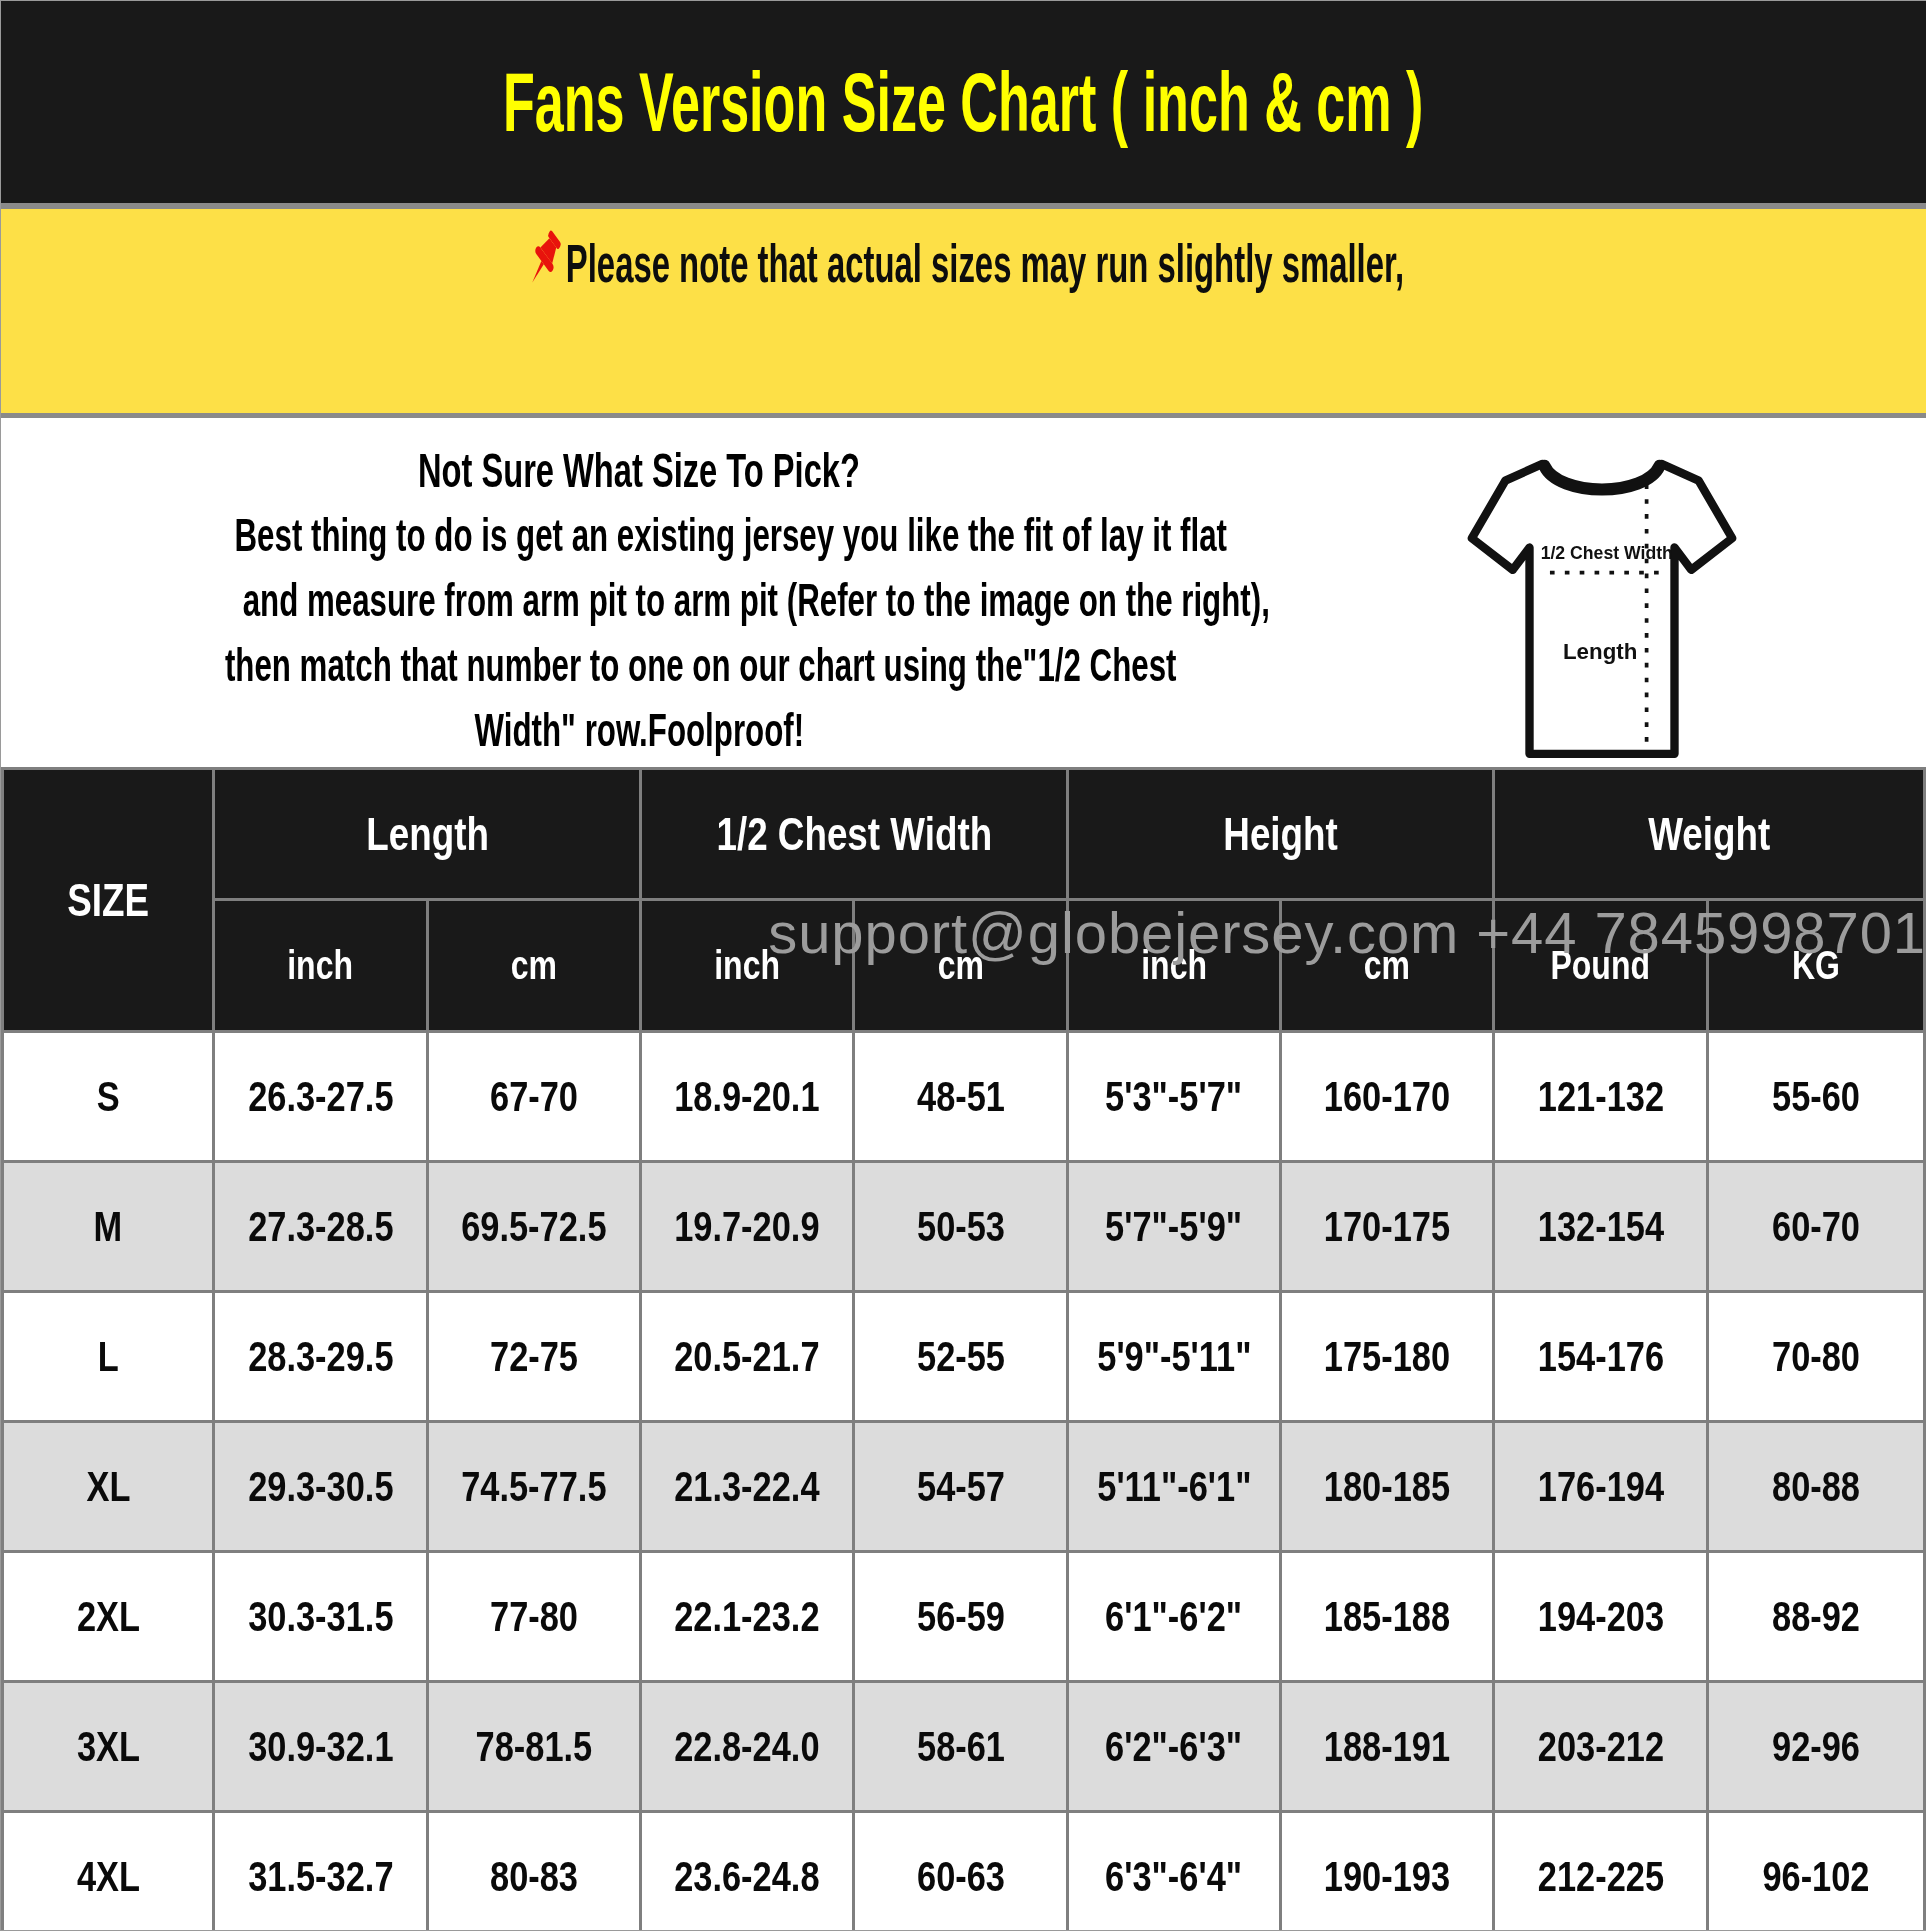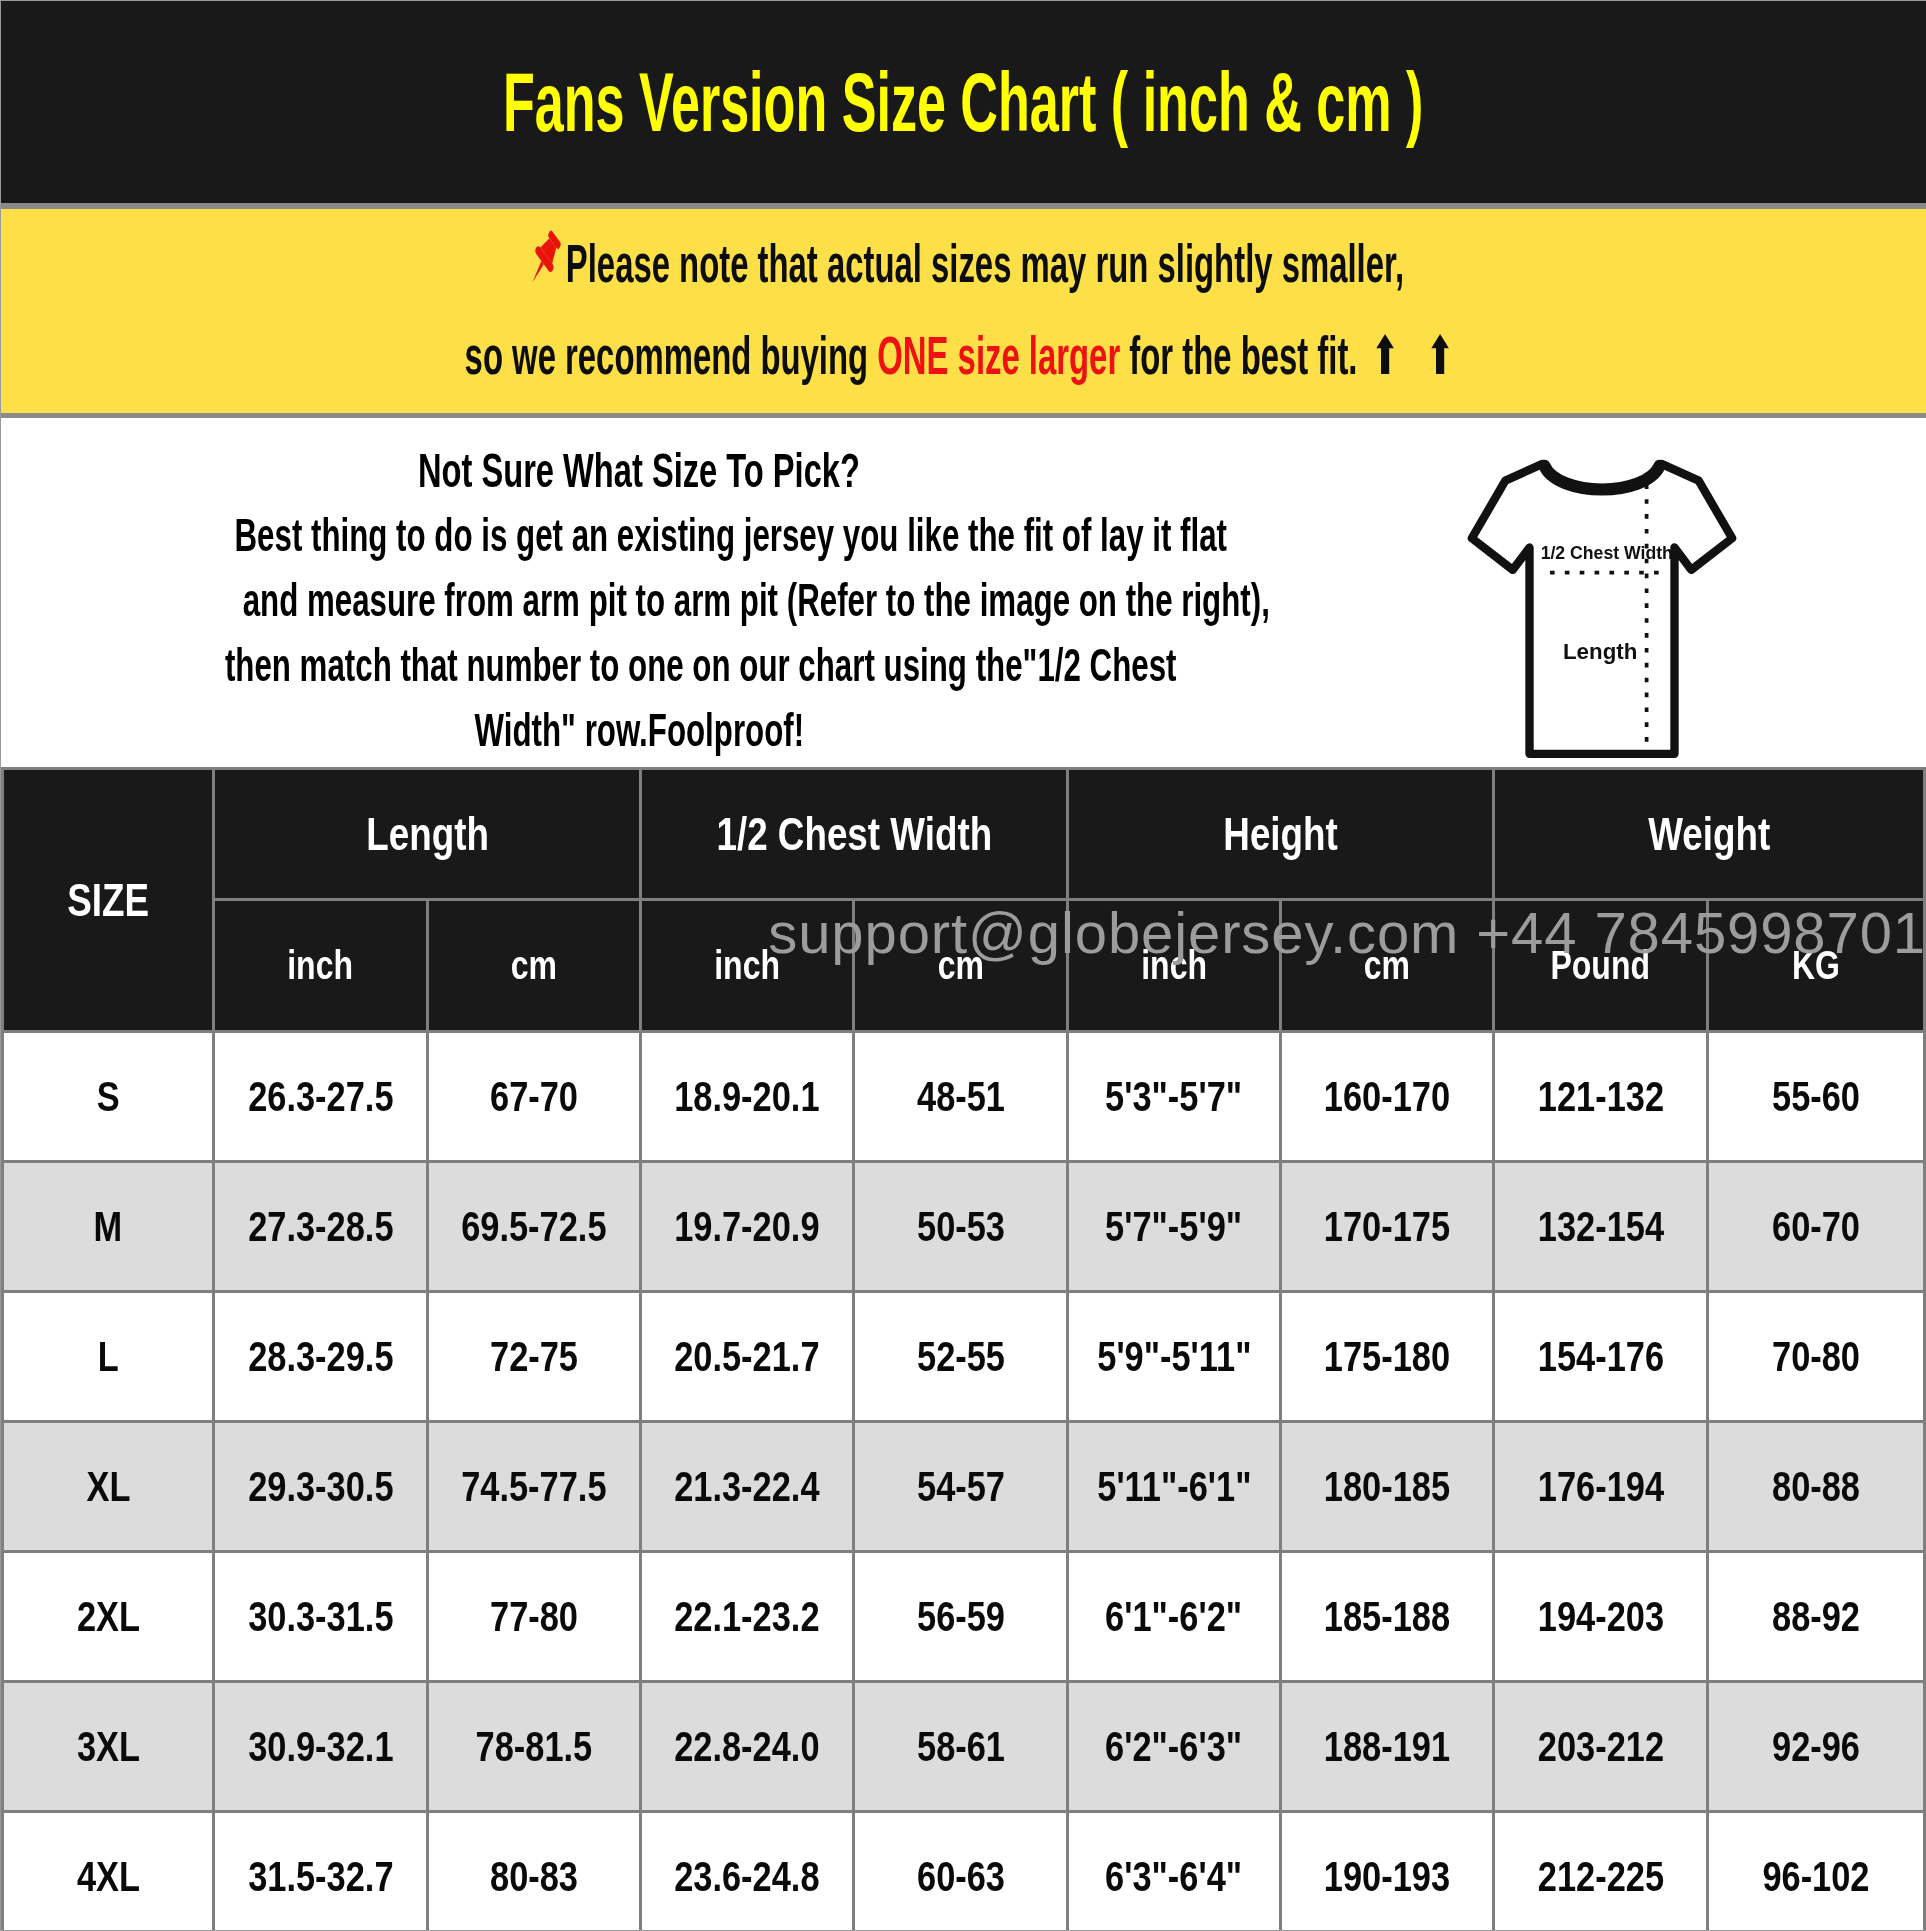--- a/index.html
+++ b/index.html
@@ -110,23 +110,20 @@
       <span class="cnd">
         <svg class="pin-svg" viewBox="0 0 64 64">
           <g transform="rotate(40 32 32)" fill="#e8130c">
             <rect x="21" y="3" width="22" height="8" rx="3"></rect>
             <path d="M25 11 h14 l5 16 h-24 z"></path>
             <rect x="15" y="27" width="34" height="9" rx="4.5"></rect>
             <path d="M29.5 36 h5 l-2.5 25 z"></path>
           </g>
         </svg><span>Please note that actual sizes may run slightly smaller,</span>
       </span>
-    </div>
-    <div class="note-line">
-      <span class="cnd"><span>so we recommend buying </span><span class="red">ONE size larger</span><span> for the best fit. </span><span class="arrows">⬆ ⬆</span></span>
     </div>
   </section>
   <div class="divider"></div>
 
   <section class="instructions">
     <div class="inst-text">
       <div class="inst-line heading"><span>Not Sure What Size To Pick?</span></div>
       <div class="inst-line"><span>Best thing to do is get an existing jersey you like the fit of lay it flat</span></div>
       <div class="inst-line"><span>and measure from arm pit to arm pit (Refer to the image on the right),</span></div>
       <div class="inst-line"><span>then match that number to one on our chart using the"1/2 Chest</span></div>

